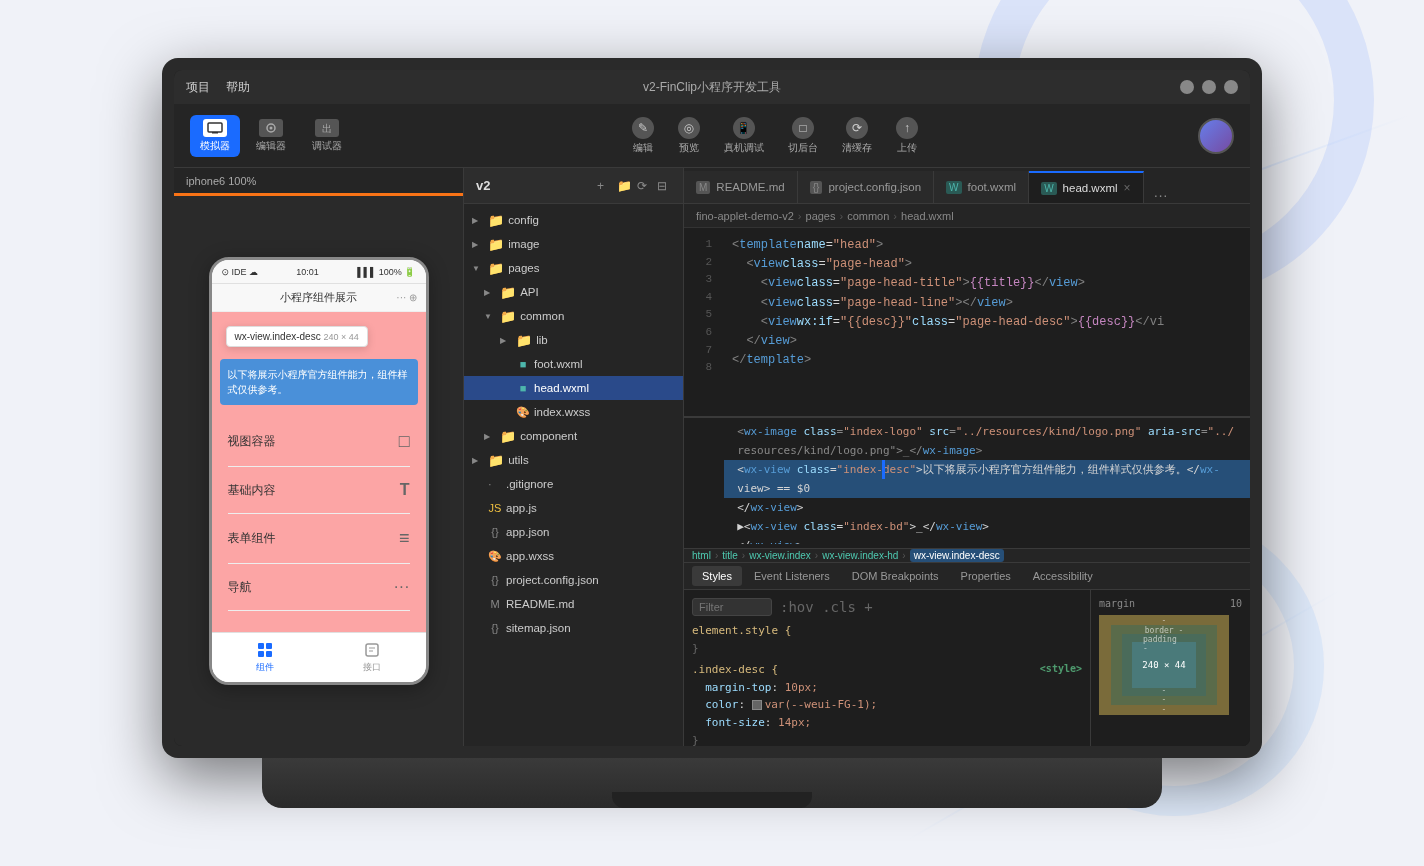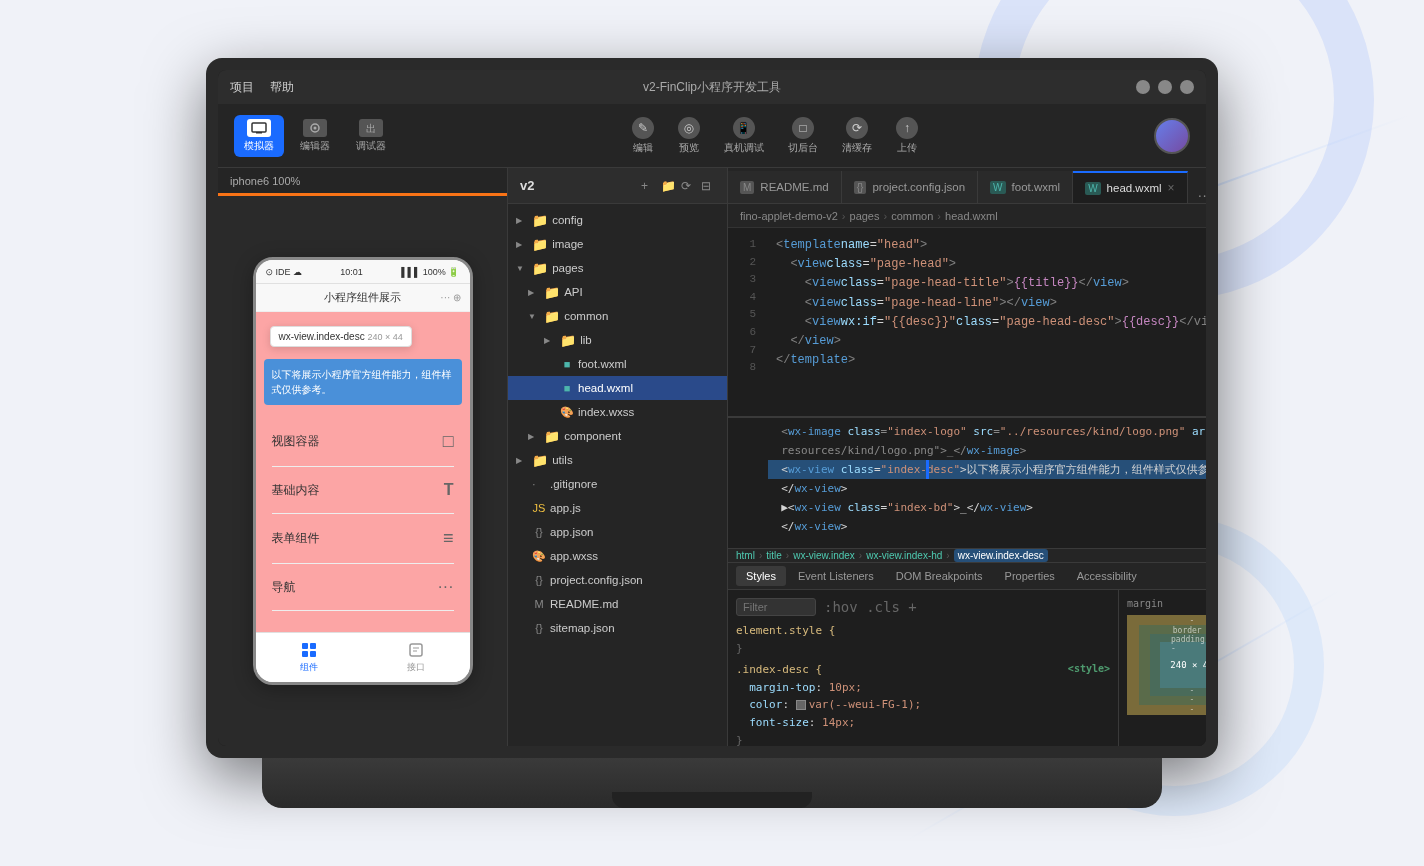--- a/index.html
+++ b/index.html
@@ -36,21 +36,21 @@
       width: 500px; height: 2px;
       background: linear-gradient(90deg, transparent, #a0c4ff, transparent);
       opacity: 0.4;
     }
     .bg-line-1 { top: 200px; right: 0; transform: rotate(-20deg); }
     .bg-line-2 { bottom: 150px; right: 50px; transform: rotate(-30deg); }
 
     
     .laptop {
       position: relative;
-      width: 1012px;
+      width: 1100px;
       height: 750px;
     }
 
     
     .laptop-screen {
       position: absolute;
       top: 0; left: 0; right: 0;
       height: 700px;
       background: #2a2a2a;
       border-radius: 16px;
@@ -1063,20 +1063,21 @@
             <div class="bottom-pane">
 
               <div class="source-view" style="padding:4px 0;">
                 <div style="display:flex;font-family:monospace;font-size:11px;height:100%;overflow:hidden;">
                   <div style="width:36px;text-align:right;padding-right:8px;color:#555;line-height:19px;padding-top:2px;flex-shrink:0;">
                   </div>
                   <div style="flex:1;overflow:hidden;color:#d4d4d4;line-height:19px;padding-left:4px;">
                     <div style="white-space:pre;overflow:hidden;text-overflow:ellipsis;"><span style="color:#888;">  &lt;<span style="color:#569cd6;">wx-image</span> <span style="color:#9cdcfe;">class</span>=<span style="color:#ce9178;">"index-logo"</span> <span style="color:#9cdcfe;">src</span>=<span style="color:#ce9178;">"../resources/kind/logo.png"</span> <span style="color:#9cdcfe;">aria-src</span>=<span style="color:#ce9178;">"../</span></span></div>
                     <div style="white-space:pre;overflow:hidden;text-overflow:ellipsis;"><span style="color:#888;">  resources/kind/logo.png"&gt;_&lt;/<span style="color:#569cd6;">wx-image</span>&gt;</span></div>
                     <div style="white-space:pre;background:#264f78;overflow:hidden;"><span style="position:absolute;left:720px;width:3px;height:19px;background:#1a6bff;"></span>  &lt;<span style="color:#569cd6;">wx-view</span> <span style="color:#9cdcfe;">class</span>=<span style="color:#ce9178;">"index-desc"</span>&gt;以下将展示小程序官方组件能力，组件样式仅供参考。&lt;/<span style="color:#569cd6;">wx-</span></div>
+                    <div style="white-space:pre;background:#264f78;">  view&gt; == $0</div>
                     <div style="white-space:pre;">  &lt;/<span style="color:#569cd6;">wx-view</span>&gt;</div>
                     <div style="white-space:pre;">  ▶&lt;<span style="color:#569cd6;">wx-view</span> <span style="color:#9cdcfe;">class</span>=<span style="color:#ce9178;">"index-bd"</span>&gt;_&lt;/<span style="color:#569cd6;">wx-view</span>&gt;</div>
                     <div style="white-space:pre;">  &lt;/<span style="color:#569cd6;">wx-view</span>&gt;</div>
 
                   </div>
                 </div>
               </div>
 
               <div class="elem-breadcrumb">
                 <span class="elem-tag">html</span>

